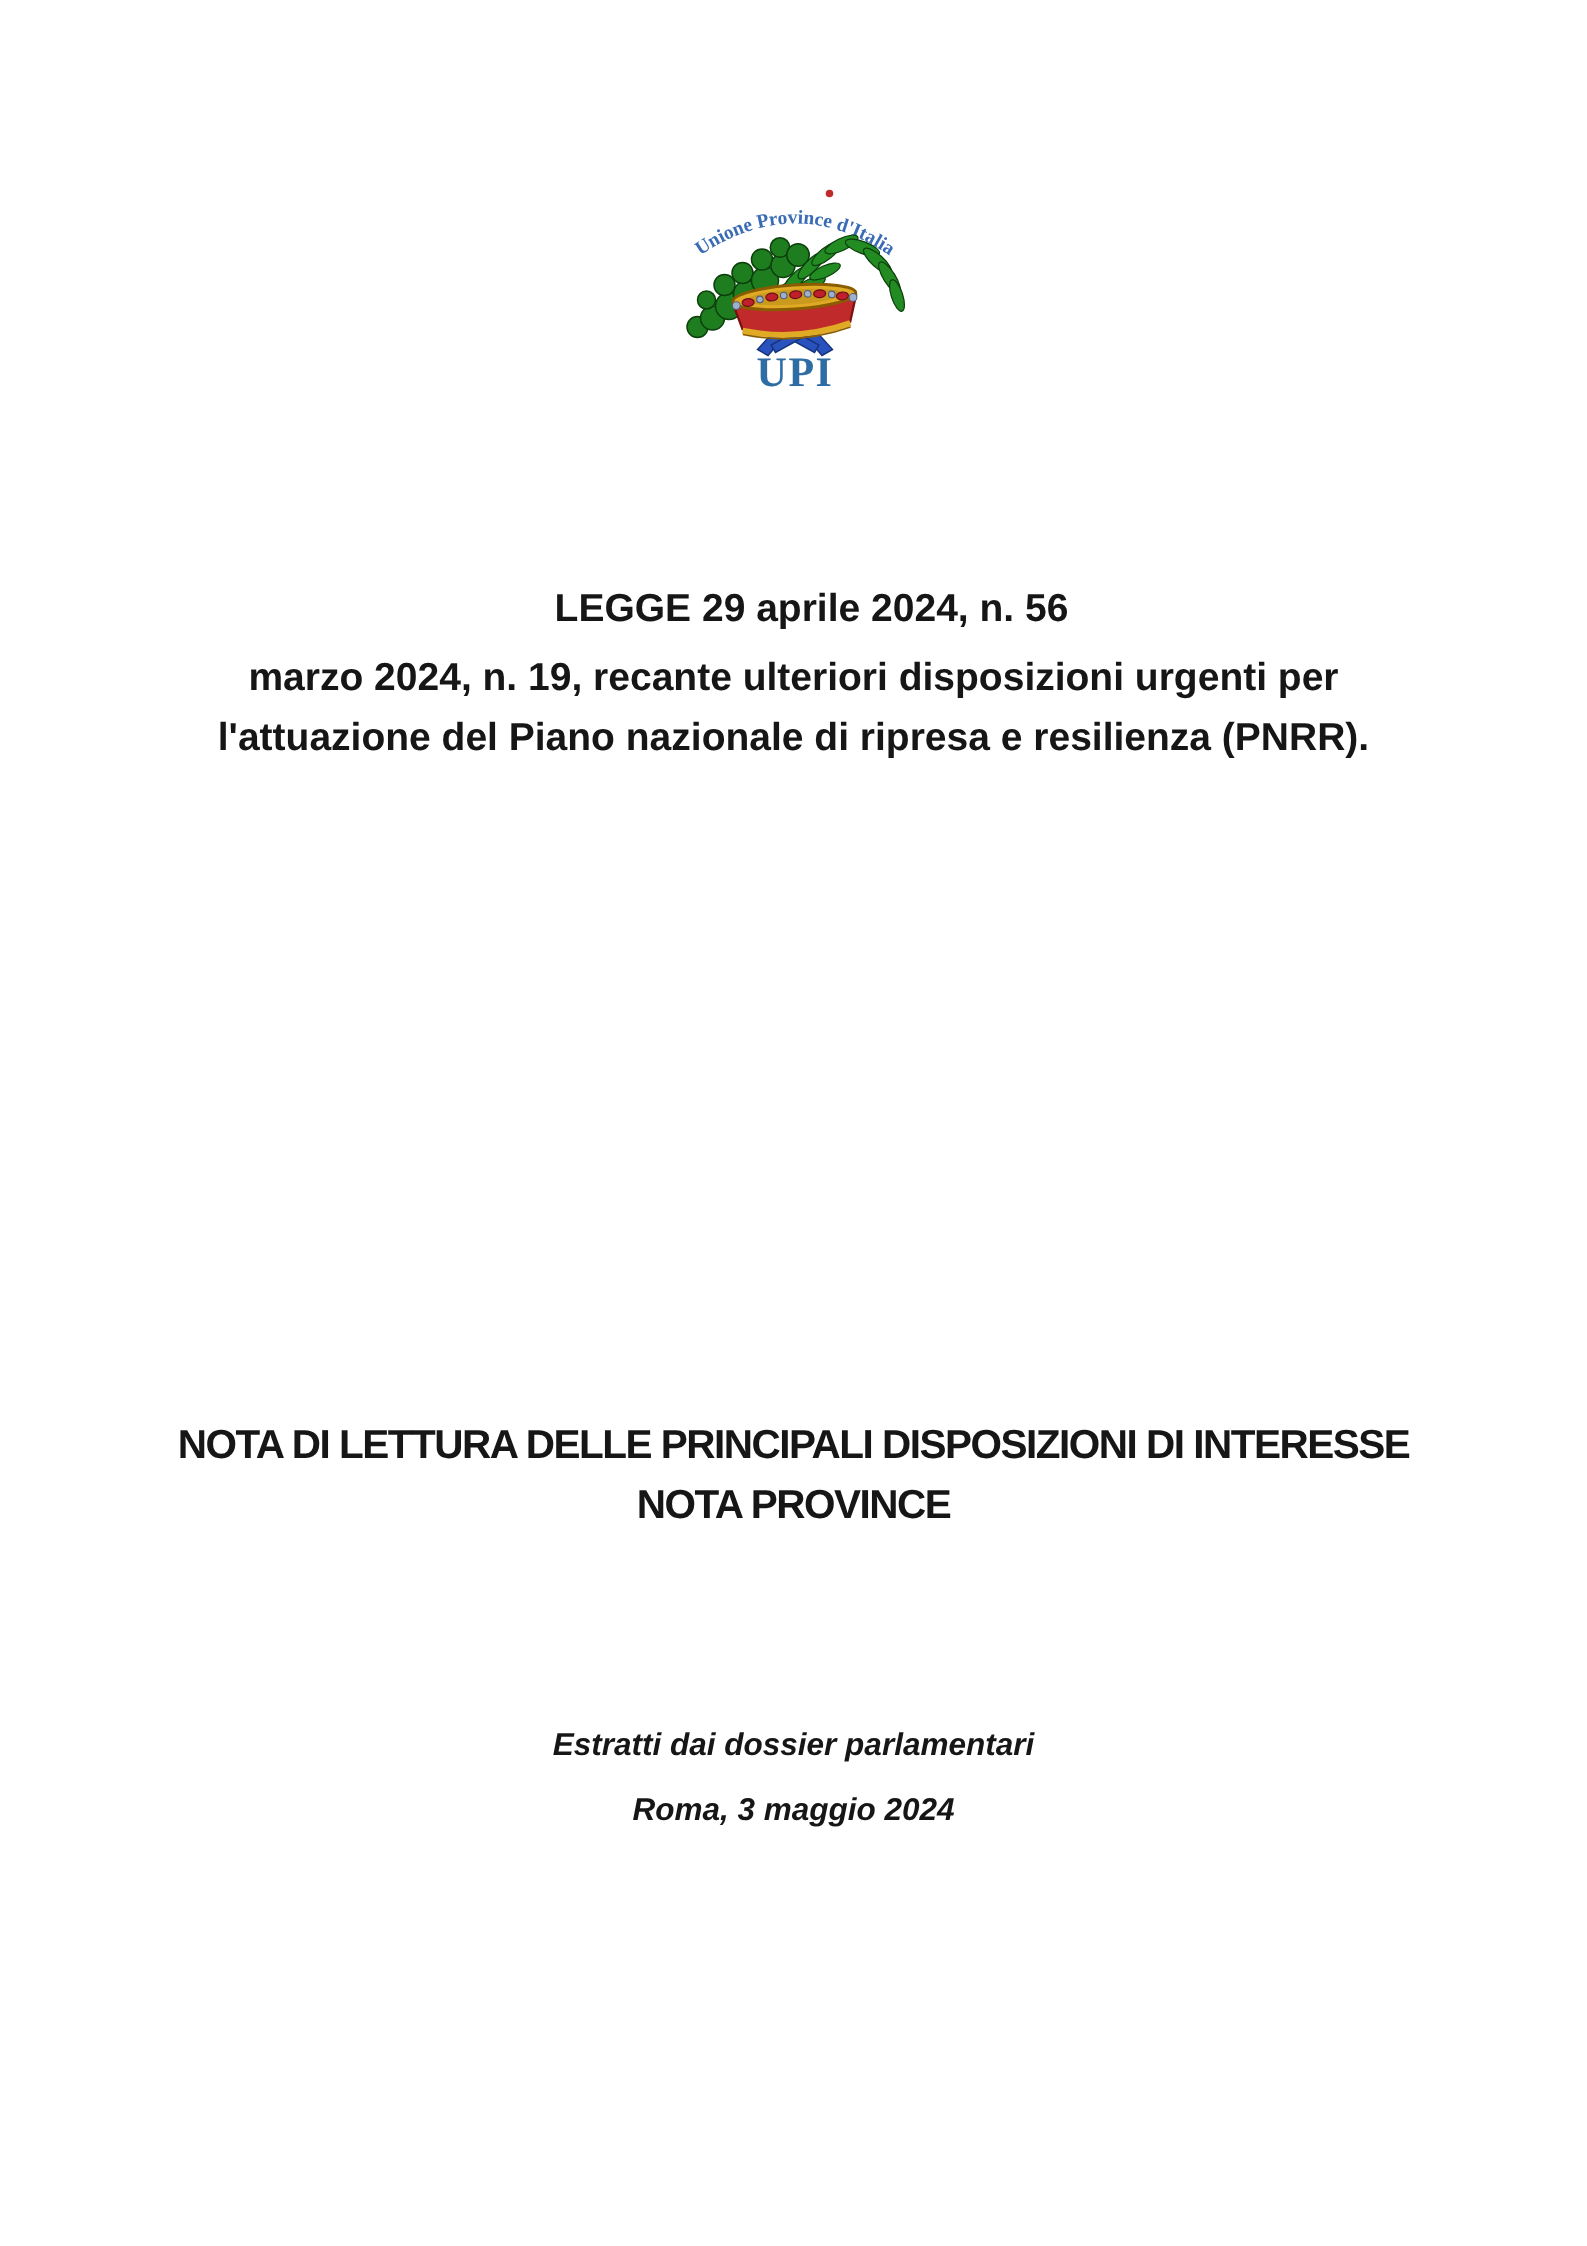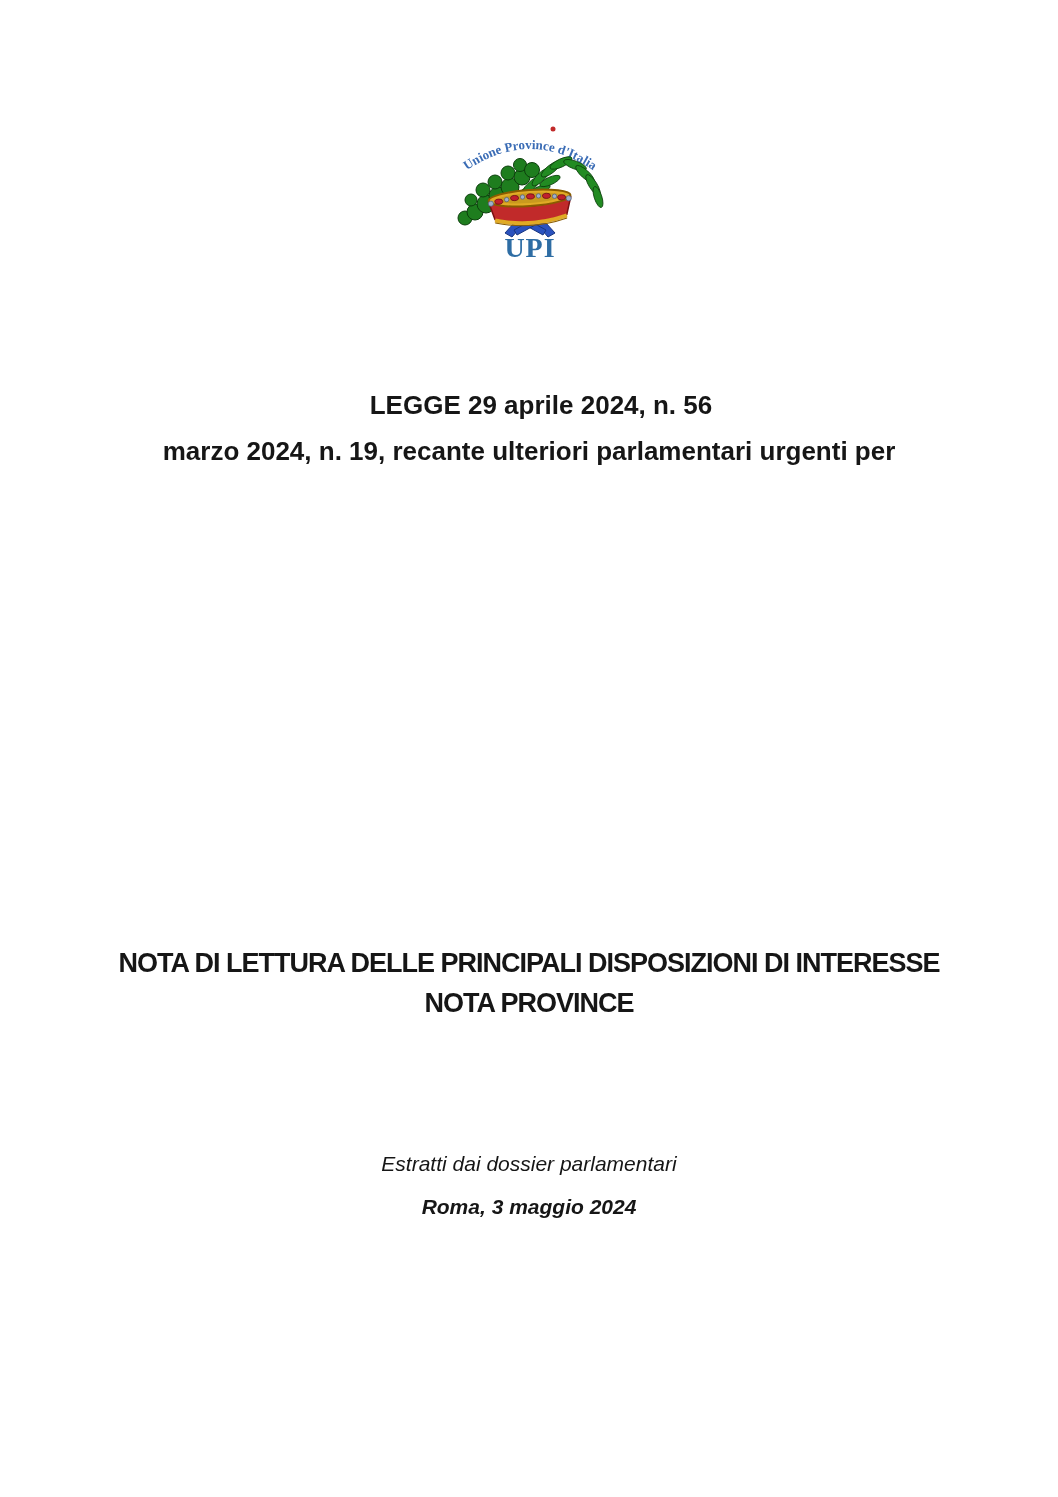--- a/index.html
+++ b/index.html
@@ -60,21 +60,21 @@
   }
   .section-heading .line { white-space: nowrap; }
   .footer-note {
     position: absolute;
     top: 1150px;
     left: 0;
     width: 100%;
     text-align: center;
     font-size: 21px;
     line-height: 28px;
-    font-weight: normal;
+    font-weight: bold;
     font-style: italic;
     white-space: nowrap;
   }
   .footer-date {
     position: absolute;
     top: 1193px;
     left: 0;
     width: 100%;
     text-align: center;
     font-size: 21px;
@@ -174,21 +174,22 @@
         <circle cx="120" cy="77" r="2.6" fill="#9fb0cc" stroke="#4f5f7d" stroke-width="0.7"></circle>
       </g>
 
       <text x="81" y="133" text-anchor="middle" class="logo-acronym-text">UPI</text>
     </svg>
   </div>
 
   <h1 class="doc-title">LEGGE 29 aprile 2024, n. 56</h1>
 
   <div class="doc-subtitle">
-    <div class="line">marzo 2024, n. 19, recante ulteriori parlamentari urgenti per</div>
+    <div class="line">marzo 2024, n. 19, recante ulteriori disposizioni urgenti per</div>
+    <div class="line">l'attuazione del Piano nazionale di ripresa e resilienza (PNRR).</div>
   </div>
 
   <h2 class="section-heading">
     <div class="line">NOTA DI LETTURA DELLE PRINCIPALI DISPOSIZIONI DI INTERESSE</div>
     <div class="line">NOTA PROVINCE</div>
   </h2>
 
   <div class="footer-note">Estratti dai dossier parlamentari</div>
   <div class="footer-date">Roma, 3 maggio 2024</div>
 

